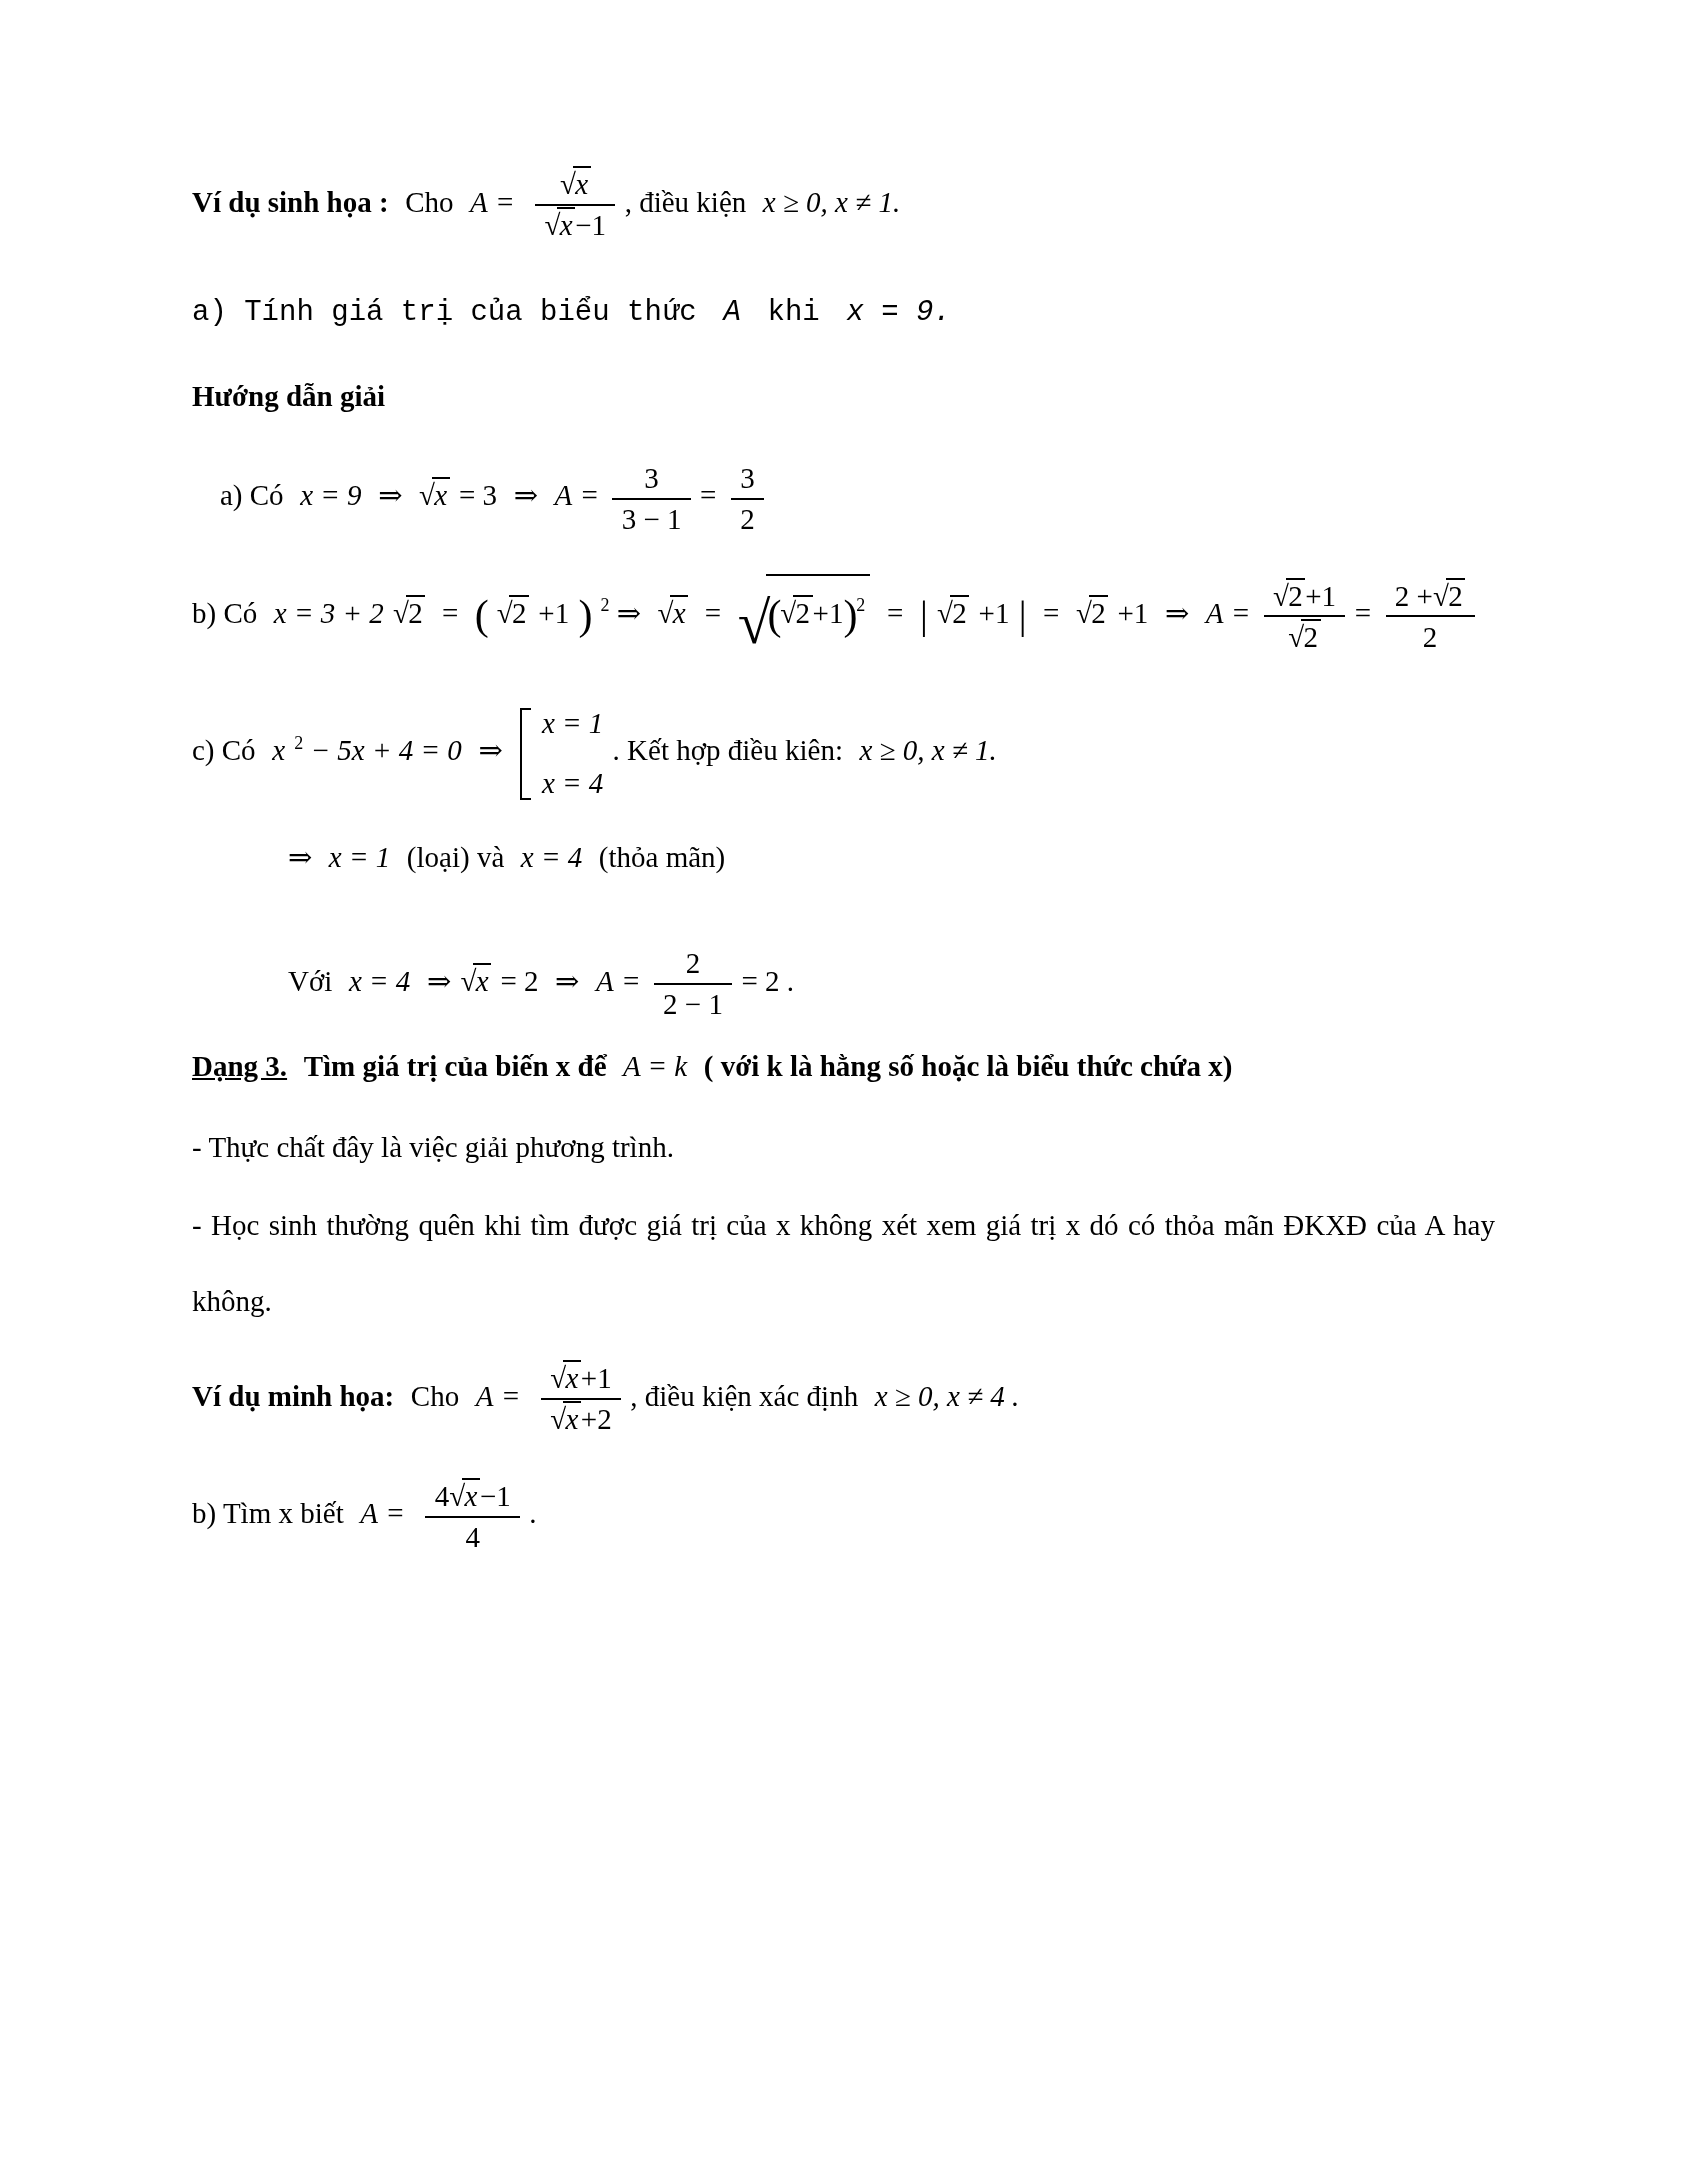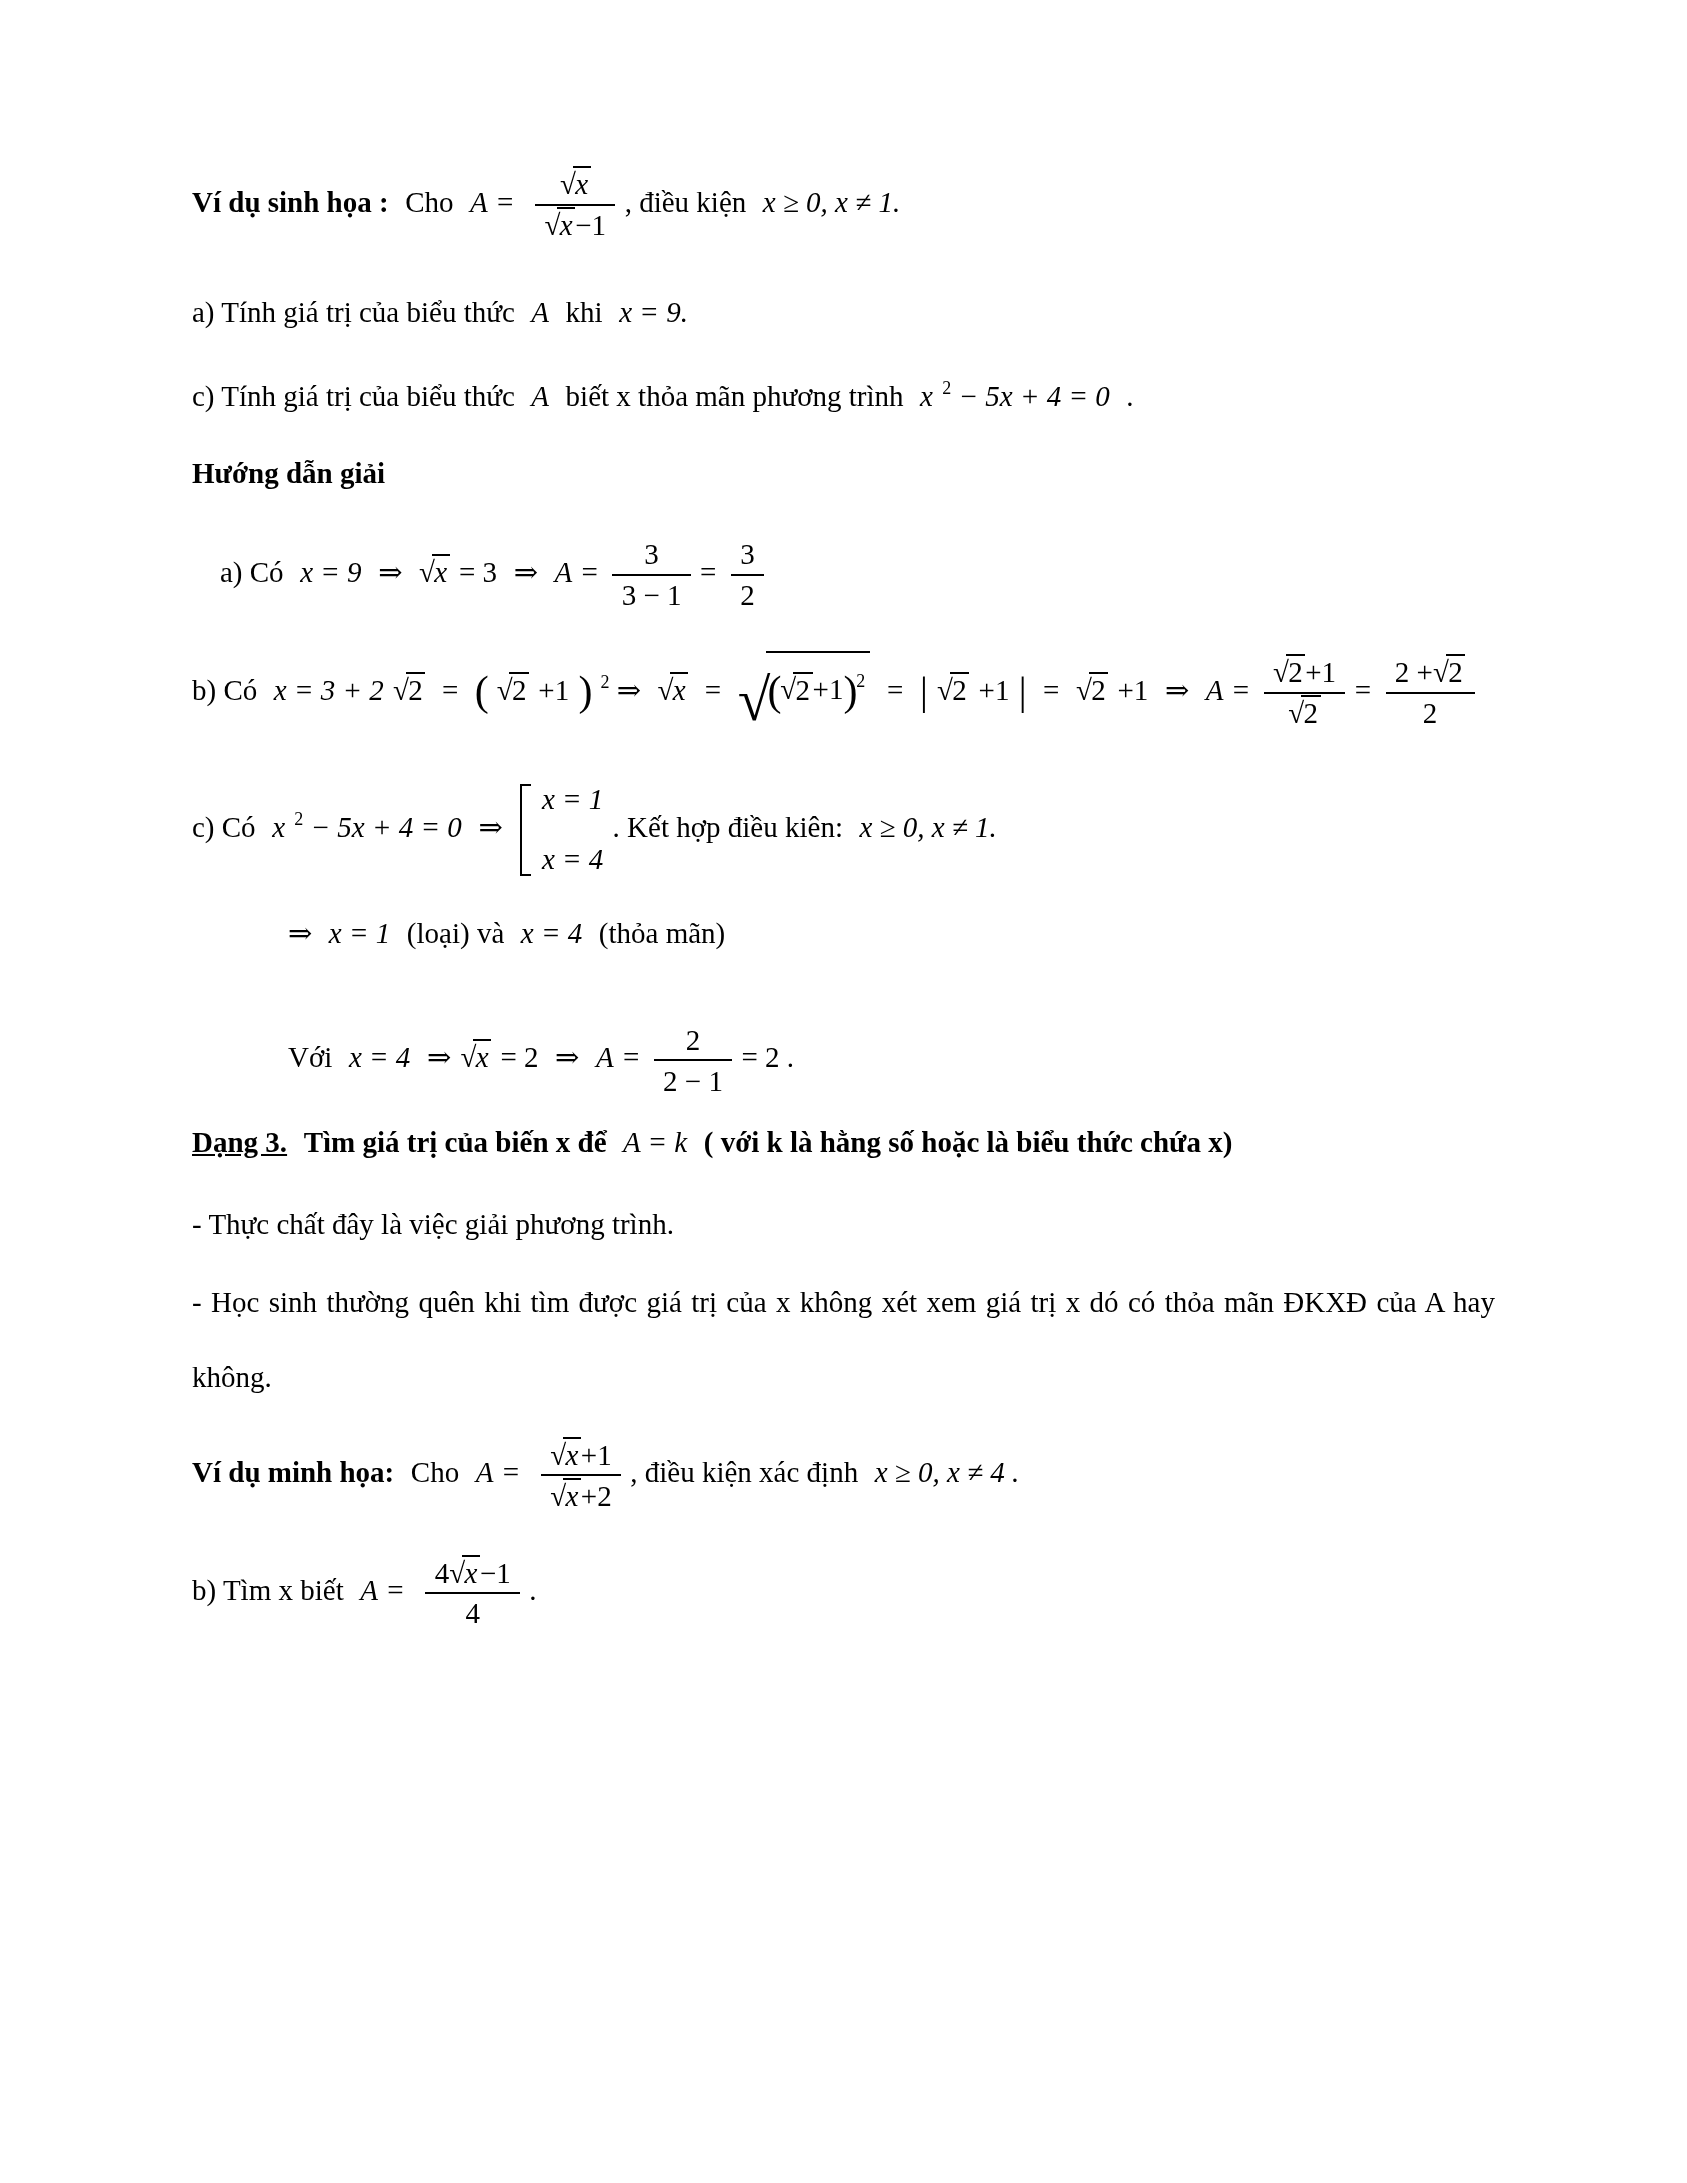--- a/index.html
+++ b/index.html
@@ -35,21 +35,21 @@
   
   .bigp{font-size:1.45em;vertical-align:-0.14em;letter-spacing:-1.3px;}
   sup{font-size:0.62em;vertical-align:0.65em;}
   .bar{font-size:1.35em;vertical-align:-0.12em;}
   
   .cases{display:inline-flex;align-items:center;vertical-align:middle;margin:0 8px;}
   .cases .lb{align-self:stretch;width:9.3px;border-left:2.6px solid currentColor;border-top:2.6px solid currentColor;border-bottom:2.6px solid currentColor;margin-right:10.6px;}
   .cases .rows{display:flex;flex-direction:column;row-gap:28px;line-height:1.1;}
   
   #l1{margin-bottom:46px;}
-  #l2{margin-bottom:41px;}
+  #l2{margin-bottom:41px;font-family:Liberation Mono, monospace;}
   #l3{margin-bottom:36px;}
   #l4{margin-bottom:33px;}
   #l5{margin-bottom:40px;}
   #l6{margin-bottom:36px;margin-left:28px;}
   #l7{margin-bottom:40px;}
   #l8{margin-bottom:36px;}
   #l9{margin-bottom:65px;}
   #l10{margin-bottom:21px;}
   #l11{margin-bottom:38px;}
   #l12{margin-bottom:18.5px;}
@@ -73,29 +73,20 @@
   </div>
 
   <div class="line nowrap" id="l2">
     <span>a) Tính giá trị của biểu thức</span>
     <span class="mi">A</span>
     <span>khi</span>
     <span class="mi">x = 9.</span>
   </div>
 
 
-  <div class="line nowrap" id="l4">
-    <span>c) Tính giá trị của biểu thức</span>
-    <span class="mi">A</span>
-    <span>biết x thỏa mãn phương trình</span>
-    <span class="mi tight">x</span>
-    <sup>2</sup>
-    <span class="mi">− 5x + 4 = 0</span>
-    <span>.</span>
-  </div>
 
   <div class="line center b" id="l5">
     <span>Hướng dẫn giải</span>
   </div>
 
   <div class="line nowrap" id="l6">
     <span>a) Có</span>
     <span class="mi">x = 9</span>
     <span>⇒</span>
     <span class="sqrt tight"><span class="rsym">√</span><span class="rad mi">x</span></span>

